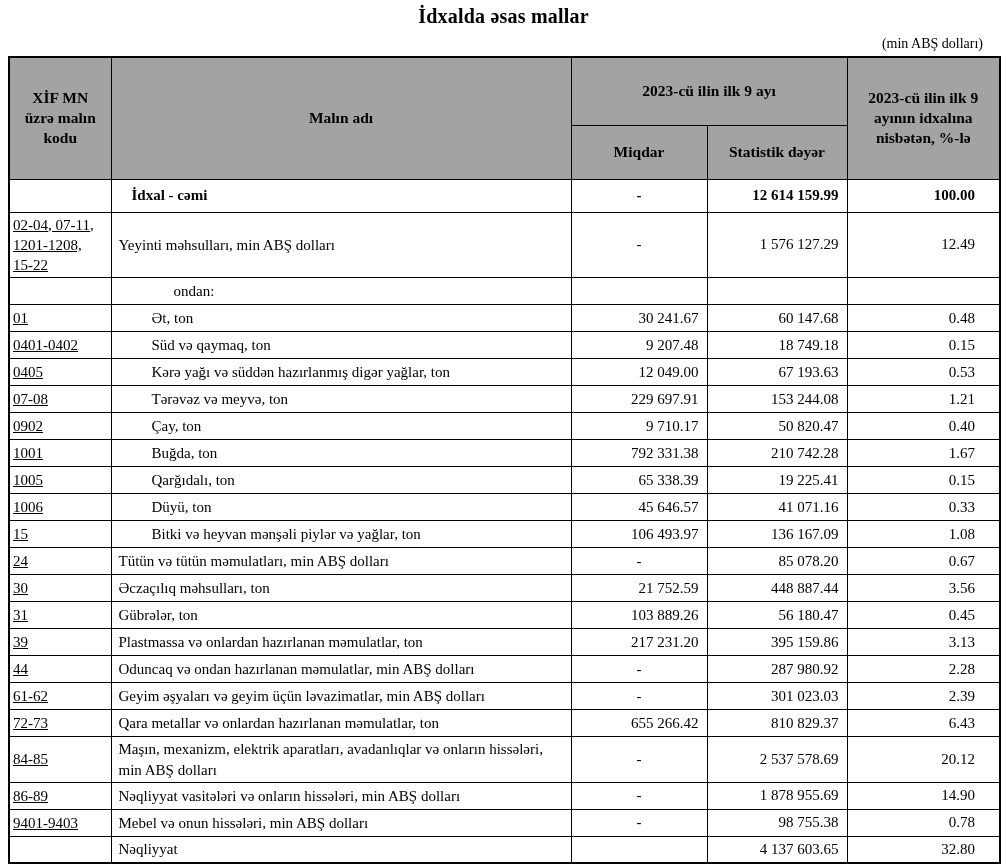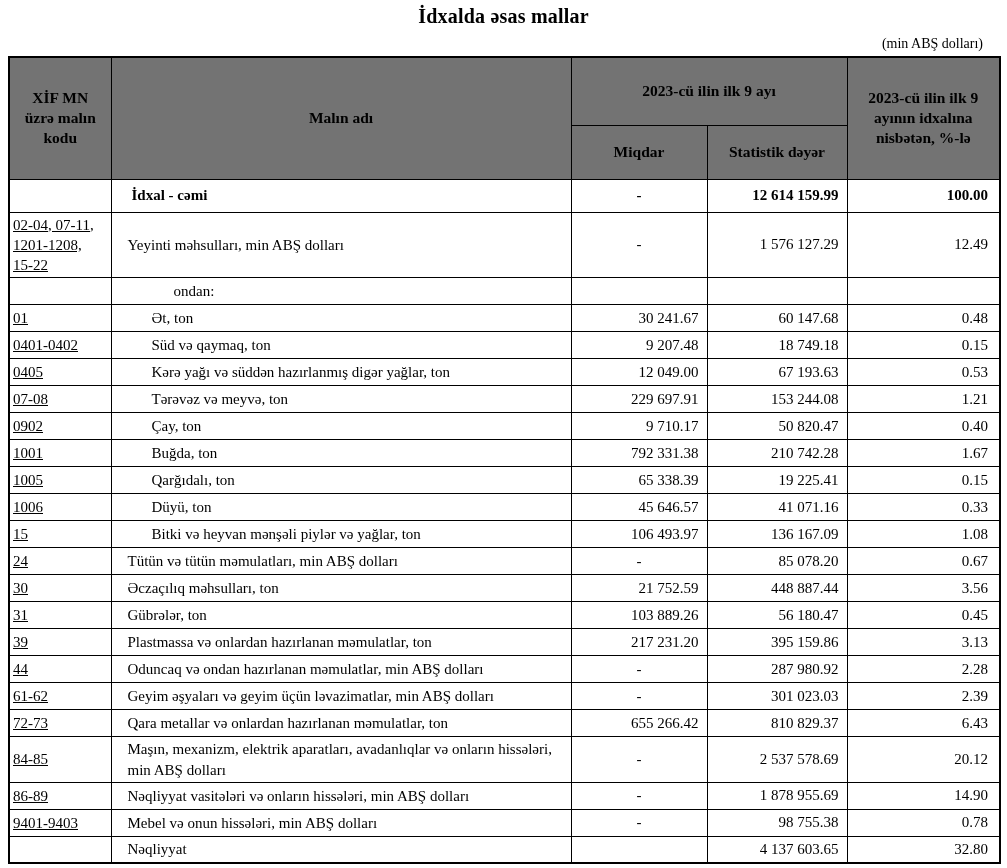--- a/index.html
+++ b/index.html
@@ -31,41 +31,41 @@
     border: 2px solid #000;
   }
   .data-table th, .data-table td {
     border: 1px solid #000;
     font-size: 15px;
     padding: 2px 6px;
     vertical-align: middle;
     overflow: hidden;
   }
   .data-table thead th {
-    background: #737373;
+    background: #a3a3a3;
     text-align: center;
     font-weight: bold;
     font-size: 15.5px;
     line-height: 1.3;
     padding: 4px 6px;
   }
   .data-table thead tr.group-row { height: 68px; }
   .data-table thead tr.sub-row { height: 54px; }
 
   .data-table tbody tr { height: 27px; }
   .data-table tbody tr.total-row { height: 33px; }
   .data-table tbody tr.total-row td { font-weight: bold; }
 
   td.col-code { text-align: left; padding-left: 3px; line-height: 1.35; text-decoration: underline; }
   td.col-name { text-align: left; line-height: 1.35; }
   td.col-num  { text-align: right; padding-right: 8px; }
   td.col-num.dash { text-align: center; padding-right: 6px; }
-  td.col-share { padding-right: 11px; }
-
-  td.ind0 { padding-left: 16px; }
+  td.col-share { padding-right: 24px; }
+
+  td.ind0 { padding-left: 7px; }
   td.ind1 { padding-left: 20px; }
   td.ind2 { padding-left: 40px; }
   td.ind3 { padding-left: 62px; }
 </style>
 </head>
 <body>
 
 <div class="page">
   <div class="title">İdxalda əsas mallar</div>
   <div class="unit-note">(min ABŞ dolları)</div>

